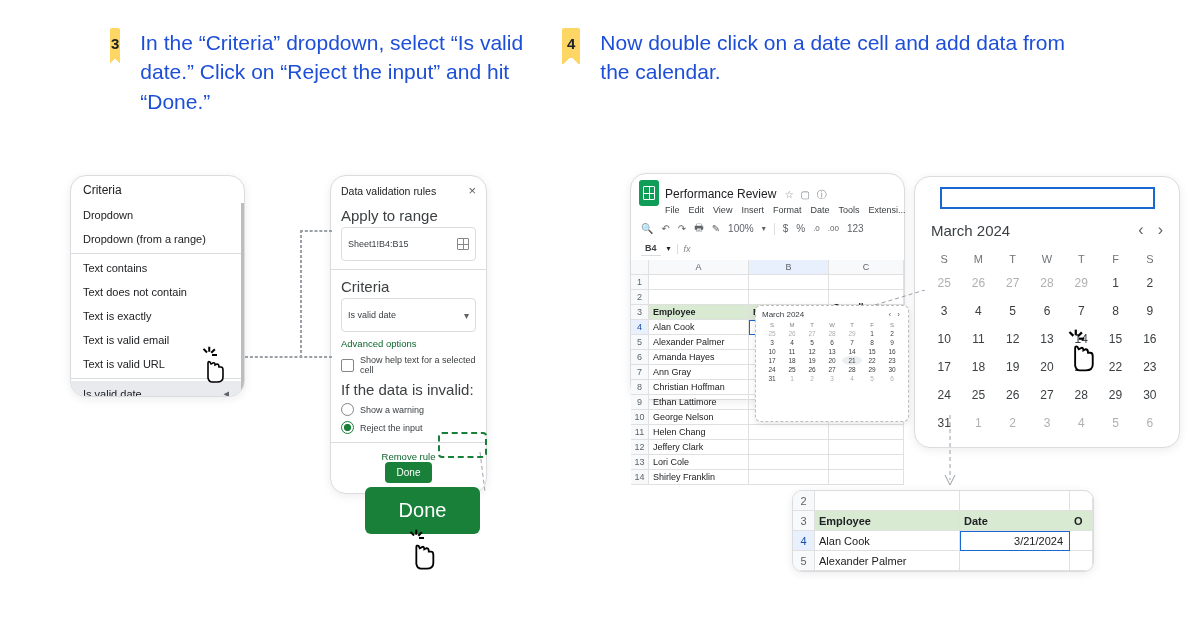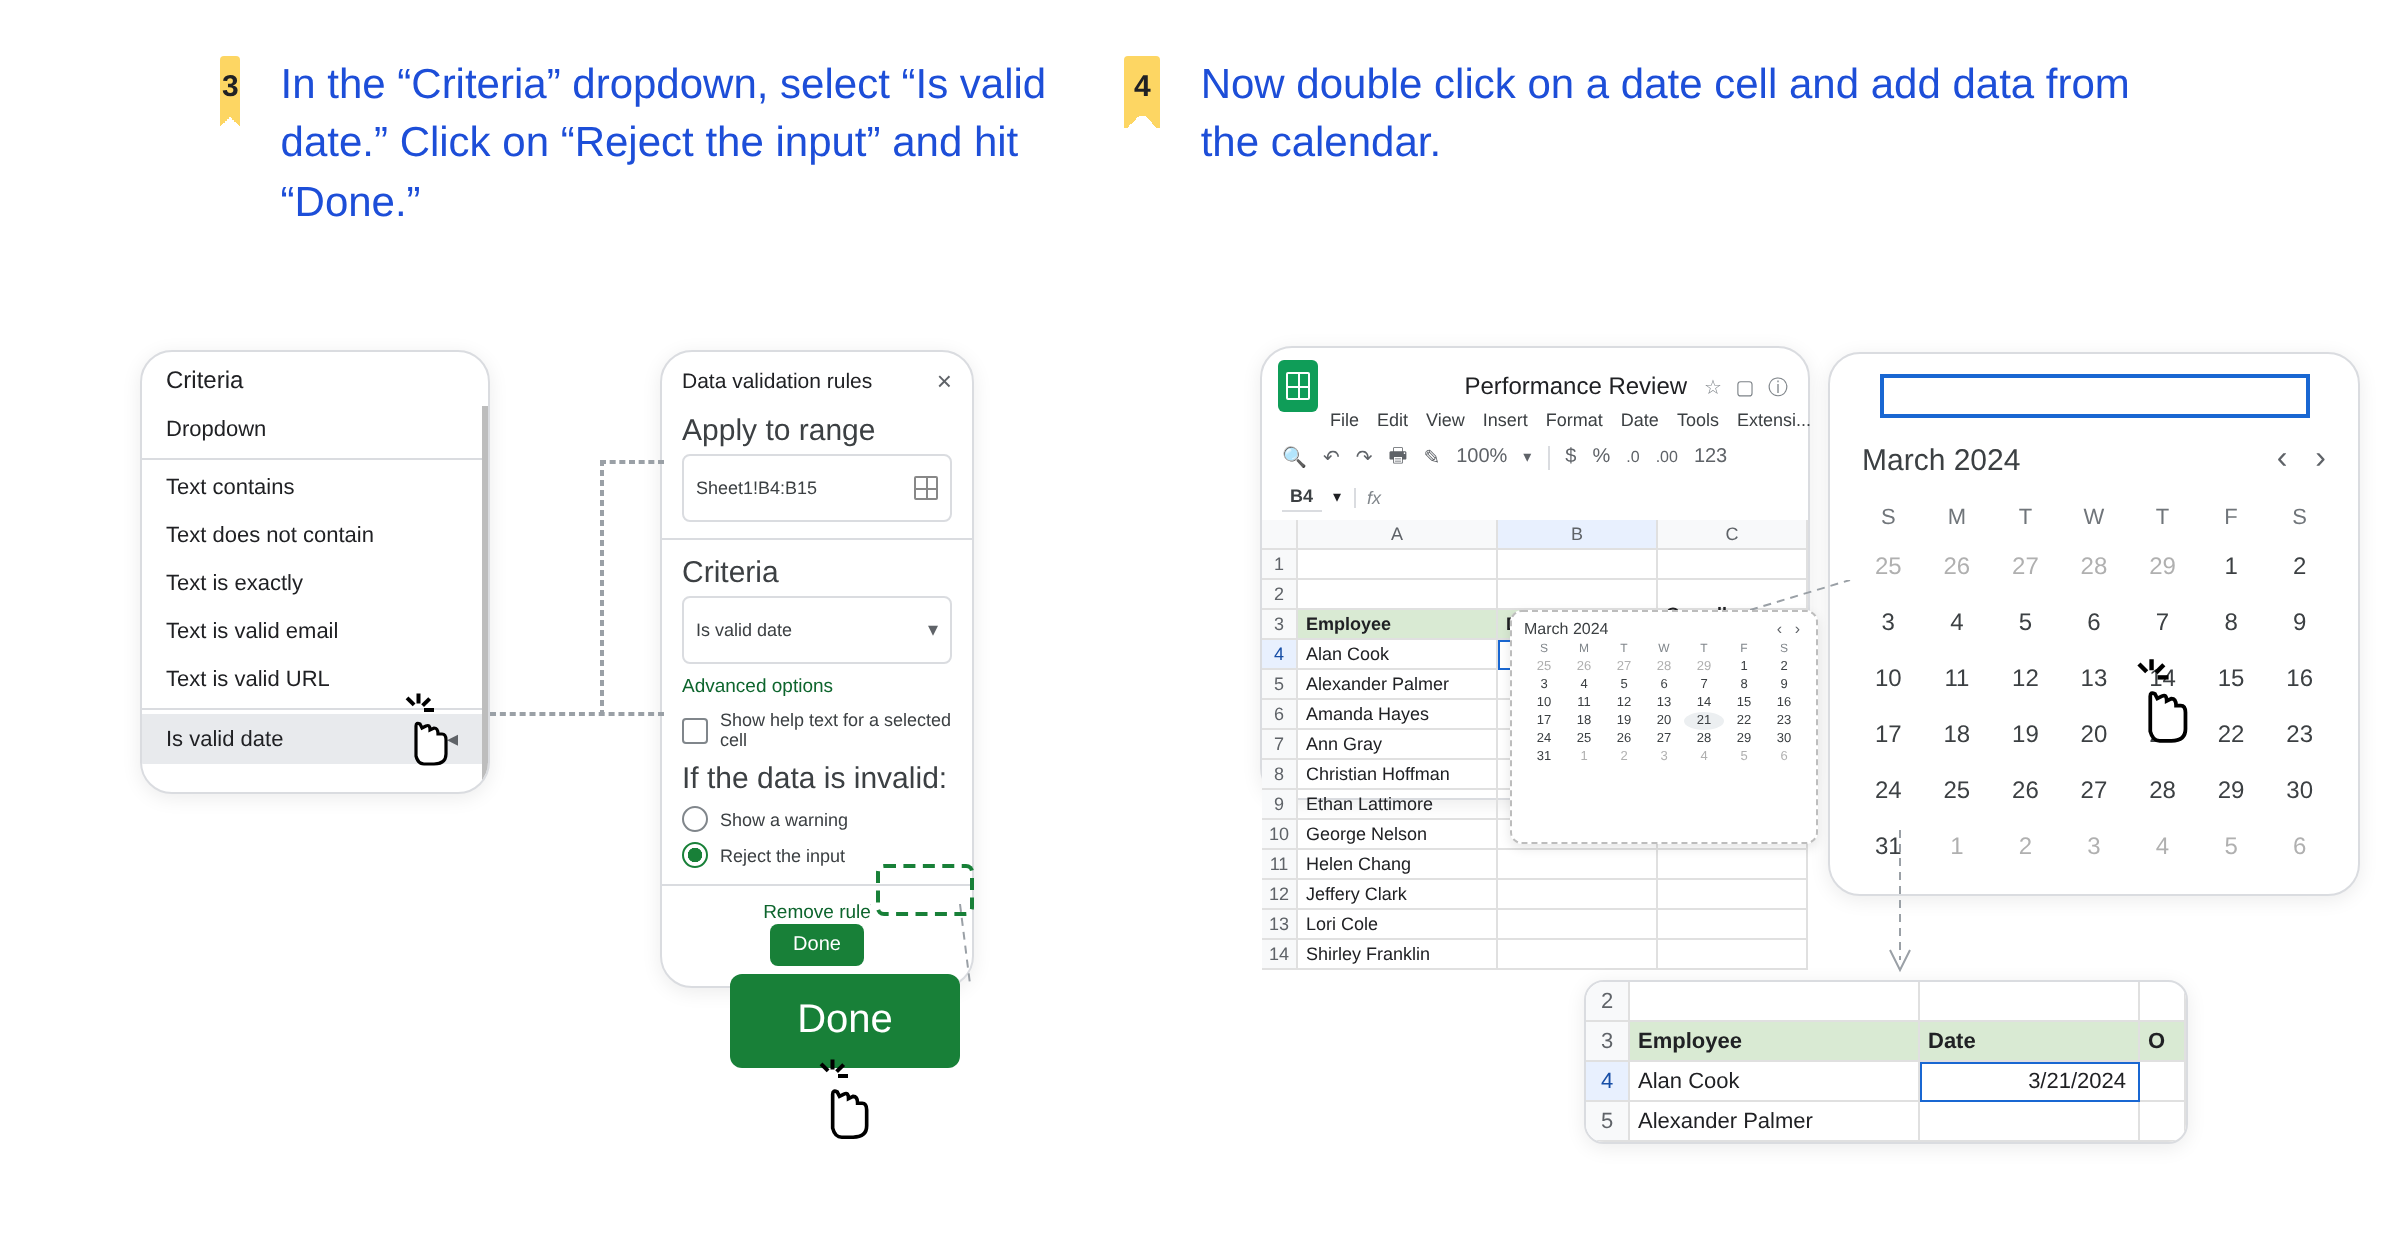--- a/index.html
+++ b/index.html
@@ -89,21 +89,21 @@
   .burst { position:absolute; width:14px; height:14px; left:4px; top:-2px; }
   .burst span { position:absolute; left:50%; top:50%; width:5px; height:1.5px; background:#000; transform-origin:left center; }
   .burst span:nth-child(1){ transform:rotate(-90deg) translateX(3px);}
   .burst span:nth-child(2){ transform:rotate(-45deg) translateX(3px);}
   .burst span:nth-child(3){ transform:rotate(0deg) translateX(3px);}
   .burst span:nth-child(4){ transform:rotate(-135deg) translateX(3px);}
   .pointer { position:absolute; left:2px; top:6px; }
 
   
   .sheets-panel { left:630px; top:173px; width:273px; height:225px; }
-  .sheets-top { display:flex; align-items:center; gap:6px; padding:6px 8px 2px;justify-content:space-between; }
+  .sheets-top { display:flex; align-items:center; gap:6px; padding:6px 8px 2px; }
   .sheets-logo { width:20px; height:26px; background:var(--sheets-green); border-radius:3px; position:relative; }
   .sheets-logo::after{ content:""; position:absolute; inset:6px 4px; border:1.5px solid #fff; border-radius:1px;
     background:linear-gradient(#fff,#fff) center/1px 100% no-repeat,
                linear-gradient(#fff,#fff) center/100% 1px no-repeat;}
   .sheets-title { font-size:12px; font-weight:500; }
   .title-icons { color:#80868b; font-size:10px; margin-left:4px; letter-spacing:2px;}
   .menu-row { font-size:9px; color:#3c4043; display:flex; gap:9px; padding-left:34px; margin-top:-3px;}
   .toolbar { display:flex; align-items:center; gap:8px; padding:5px 10px 4px; color:#5f6368; font-size:10px;}
   .toolbar .sep { width:1px; height:12px; background:var(--border); }
   .name-box { display:flex; align-items:center; gap:6px; padding:0 10px 4px; font-size:9px;}
@@ -173,20 +173,21 @@
 
 <div class="step" style="left:562px; top:28px; display:flex; gap:20px; width:530px;">
   <div class="step-badge">4</div>
   <div class="step-text">Now double click on a date cell and add data from the calendar.</div>
 </div>
 
 <div class="panel criteria-list">
   <div class="header">Criteria</div>
   <div class="criteria-items" id="criteria-items">
       <div class="criteria-item">Dropdown</div>
+      <div class="criteria-item">Dropdown (from a range)</div>
       <div class="criteria-sep"></div>
       <div class="criteria-item">Text contains</div>
       <div class="criteria-item">Text does not contain</div>
       <div class="criteria-item">Text is exactly</div>
       <div class="criteria-item">Text is valid email</div>
       <div class="criteria-item">Text is valid URL</div>
       <div class="criteria-sep"></div>
       <div class="criteria-item highlight">Is valid date<span style="margin-left: auto; color: rgb(95, 99, 104);"> ◂</span></div>
     </div>
 </div>

